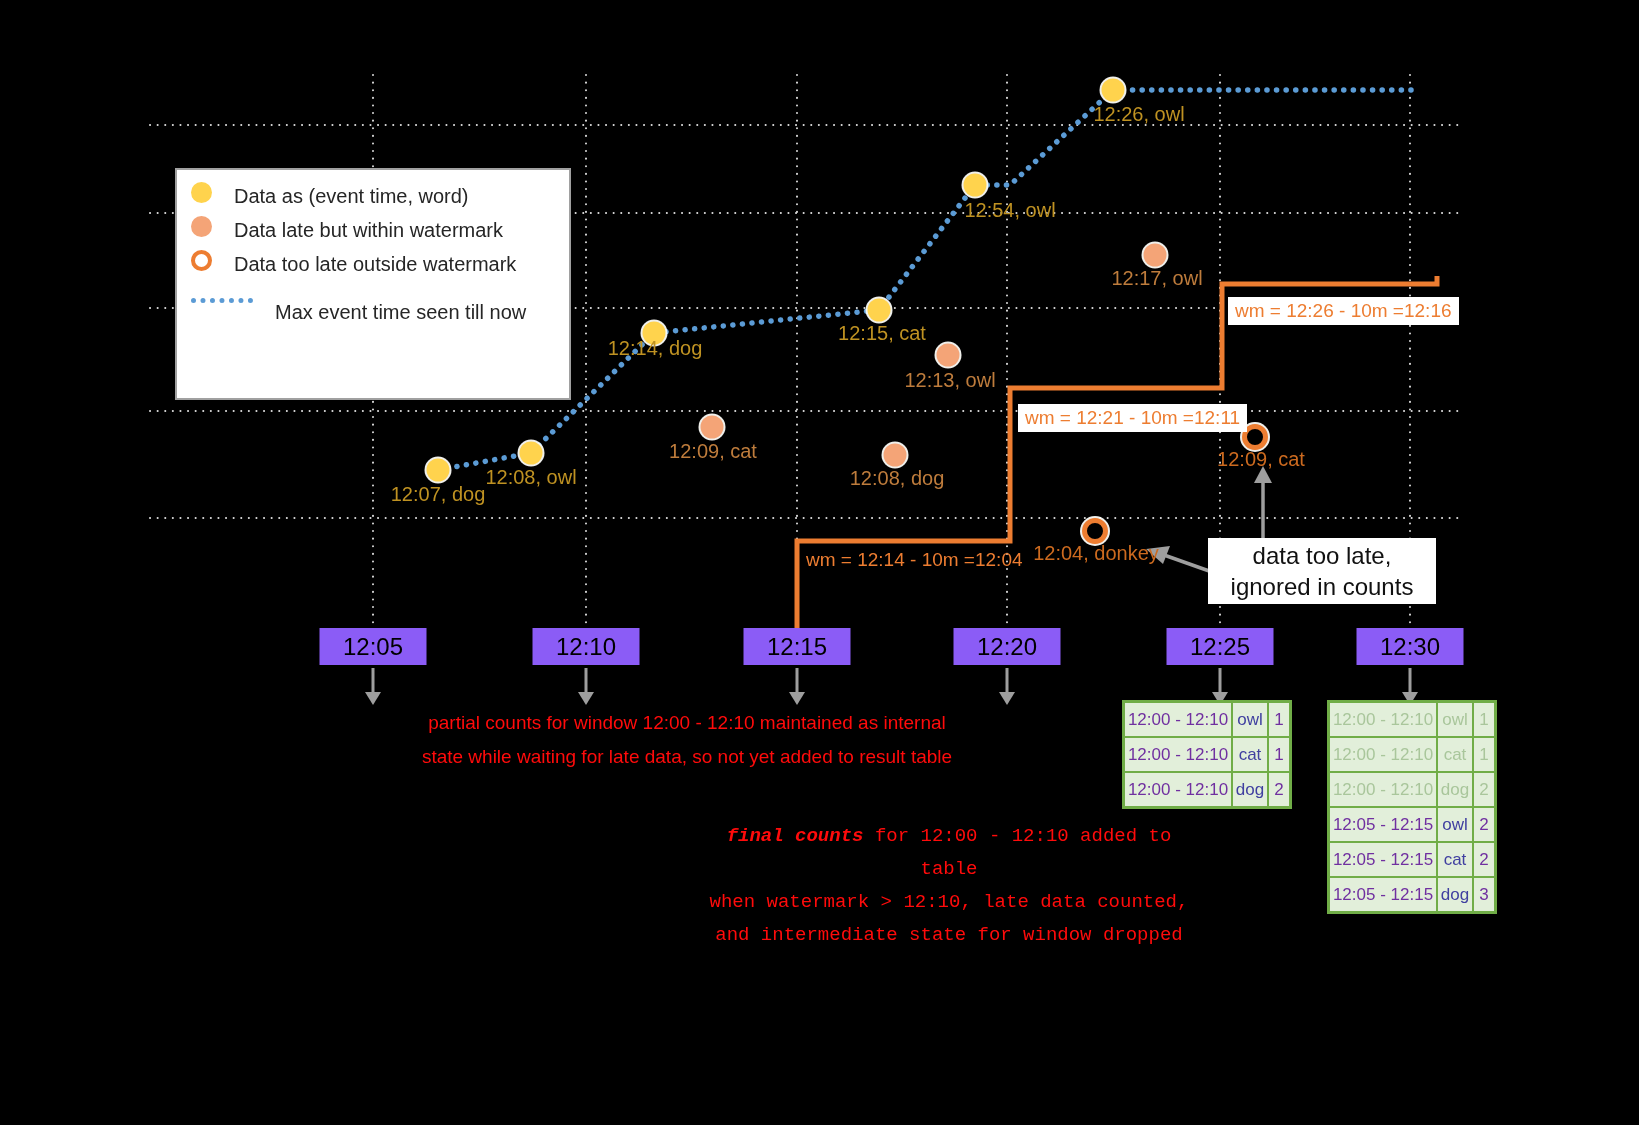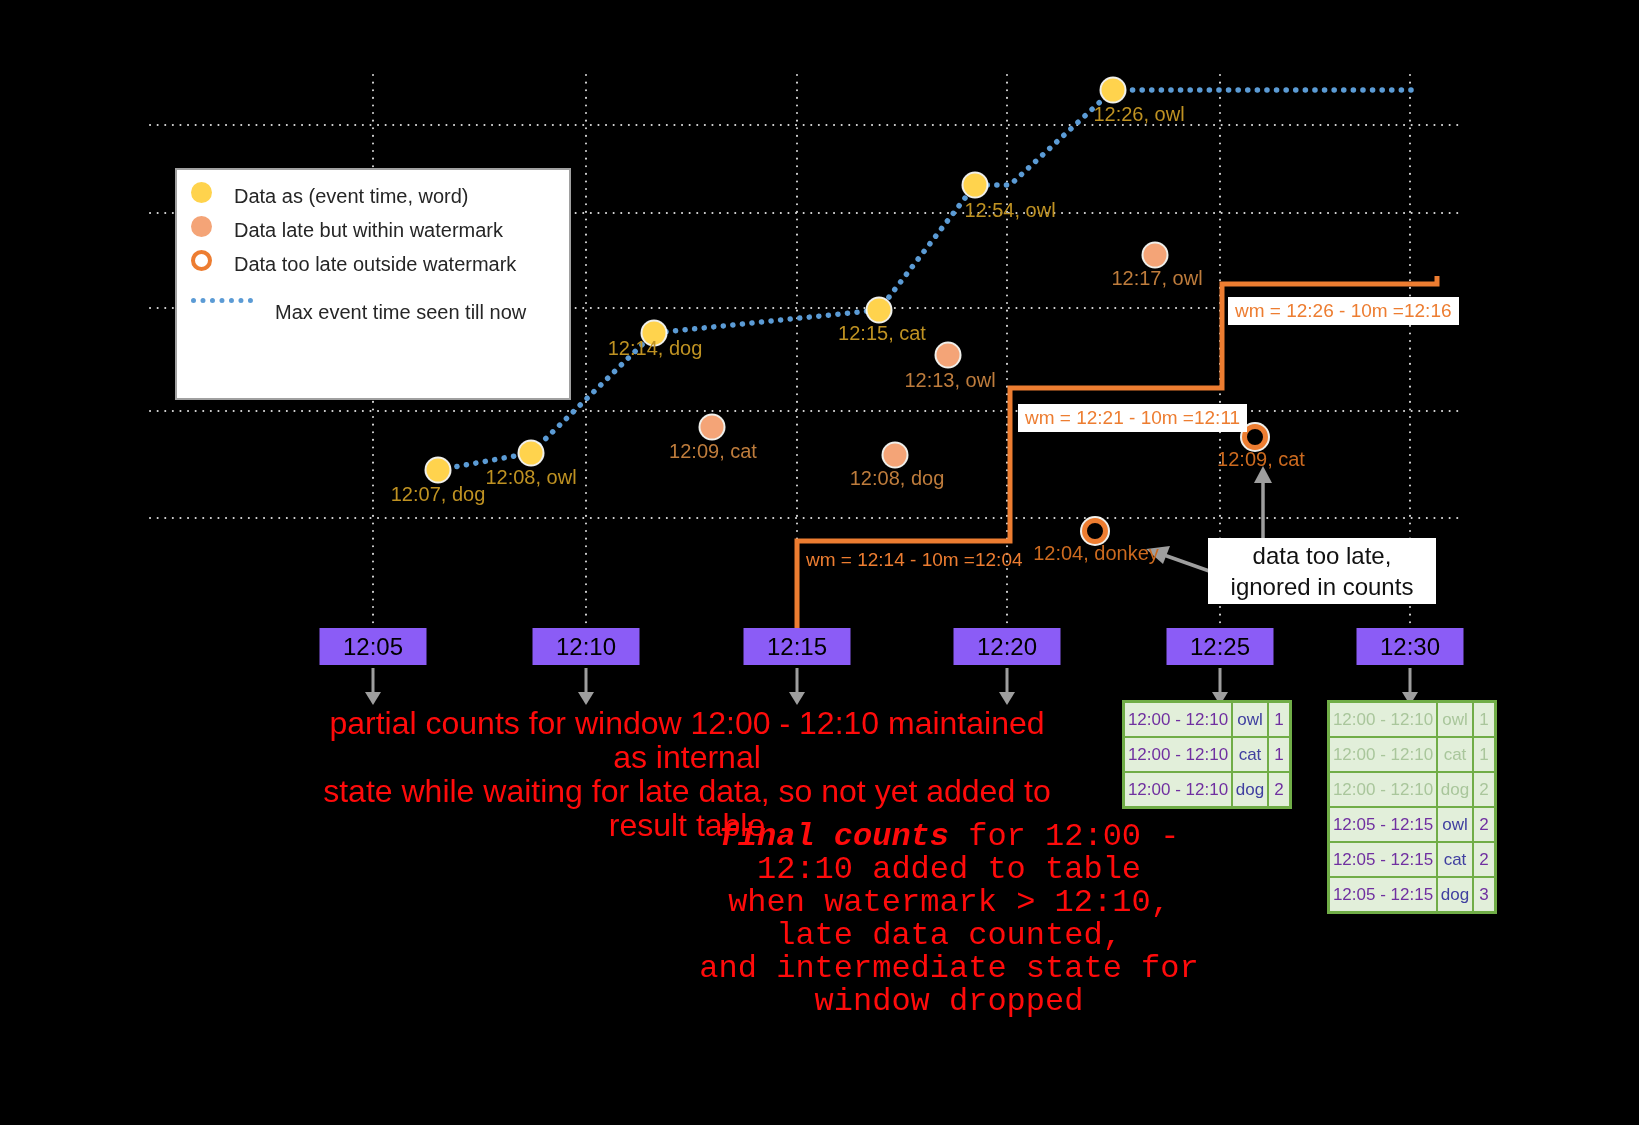--- a/index.html
+++ b/index.html
@@ -45,21 +45,21 @@
   .legend-sub { margin-left:-4px; }
 
   
   .tick-box { position:absolute; top:628px; width:107px; height:37px; background:#8b5cf6; color:#000;
               font-size:24px; display:flex; align-items:center; justify-content:center; transform:translateX(-50%); }
   .tick-arrow-line { position:absolute; top:668px; width:3px; height:26px; background:#9E9E9E; transform:translateX(-50%); }
   .tick-arrow-head { position:absolute; top:692px; width:0; height:0; transform:translateX(-50%);
                      border-left:8px solid transparent; border-right:8px solid transparent; border-top:13px solid #9E9E9E; }
 
   
-  .note-red { position:absolute; color:#FF0B0B; text-align:center; font-size:32px; }
+  .note-red { position:absolute; color:#FF0B0B; text-align:center; font-size:19px; }
   #note1 { left:317px; top:706px; width:740px; line-height:34px; }
   #note2 { left:694px; top:820px; width:510px; line-height:33px;font-family:Liberation Mono, monospace; }
   .em { font-style:italic; font-weight:bold; }
 
   
   .too-late-box { position:absolute; left:1208px; top:538px; width:228px; height:66px; background:#fff;
                   color:#111; font-size:24px; text-align:center; line-height:31px; padding-top:2px; }
 
   
   .result-table { position:absolute; display:flex; flex-direction:column; gap:2px; background:#70AD47; border:3px solid #70AD47; }

